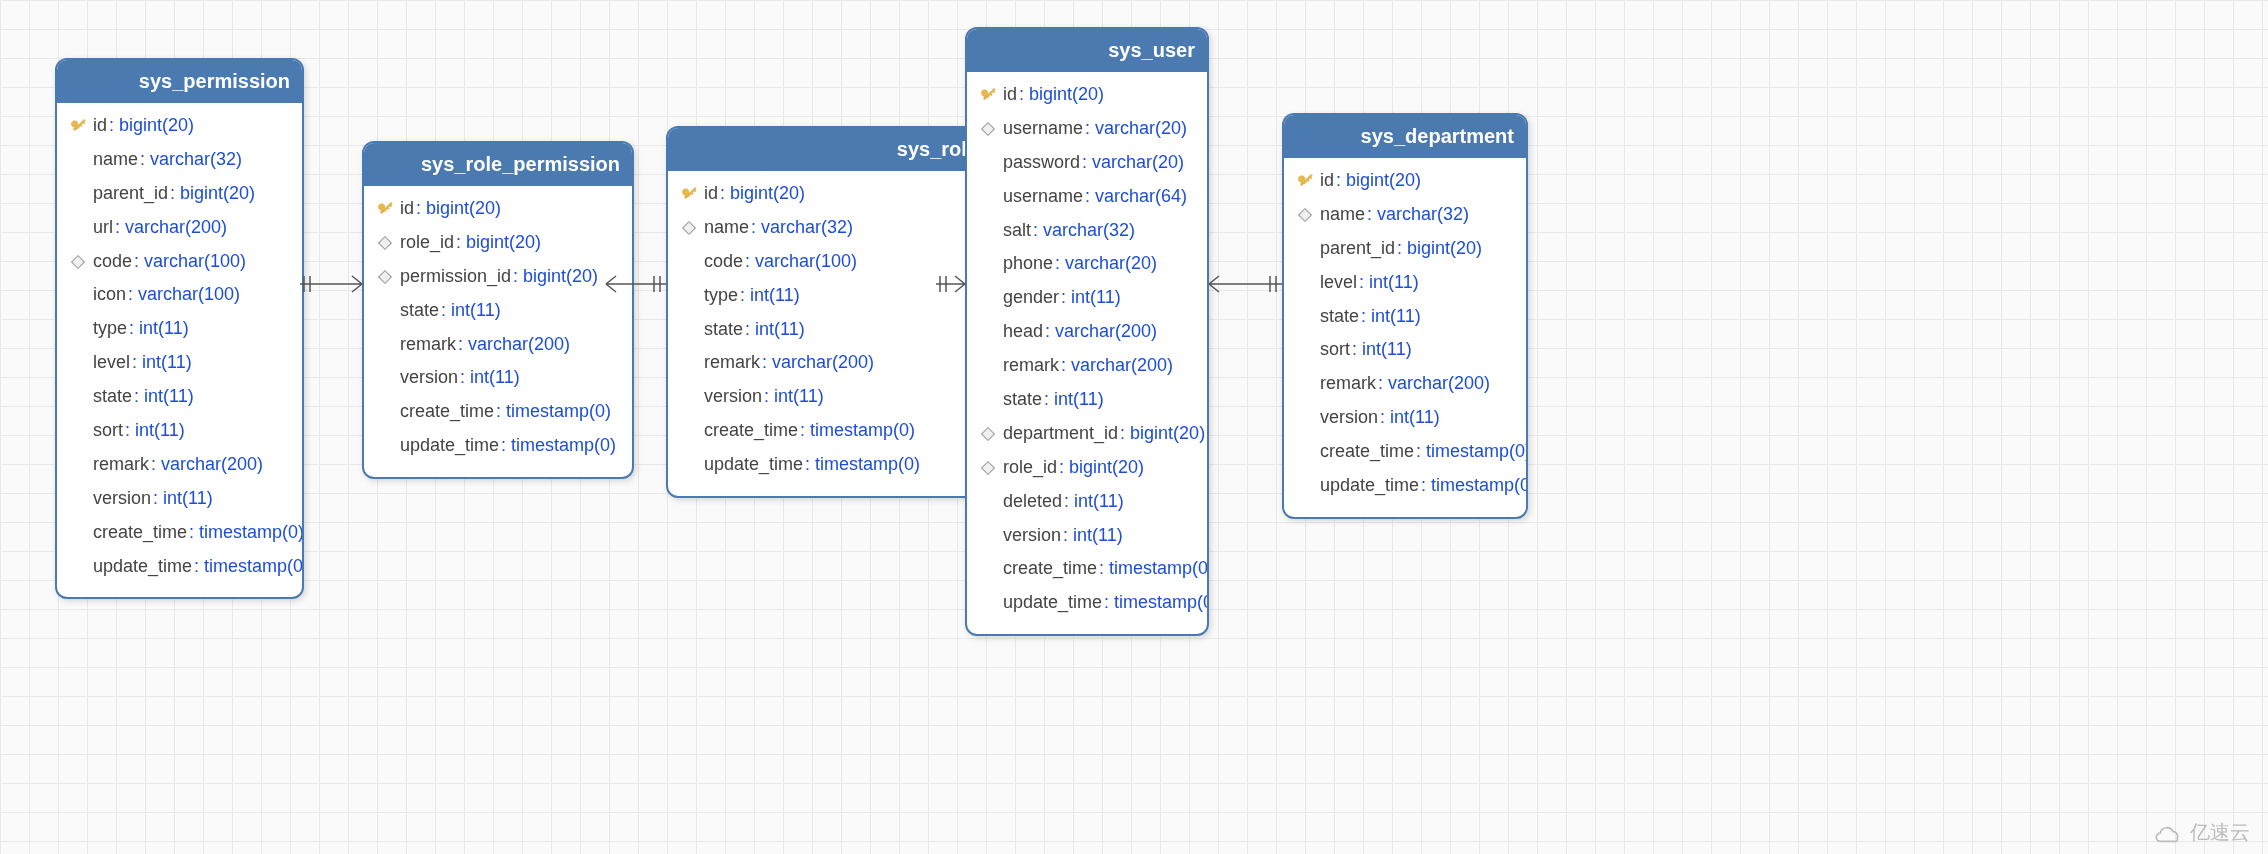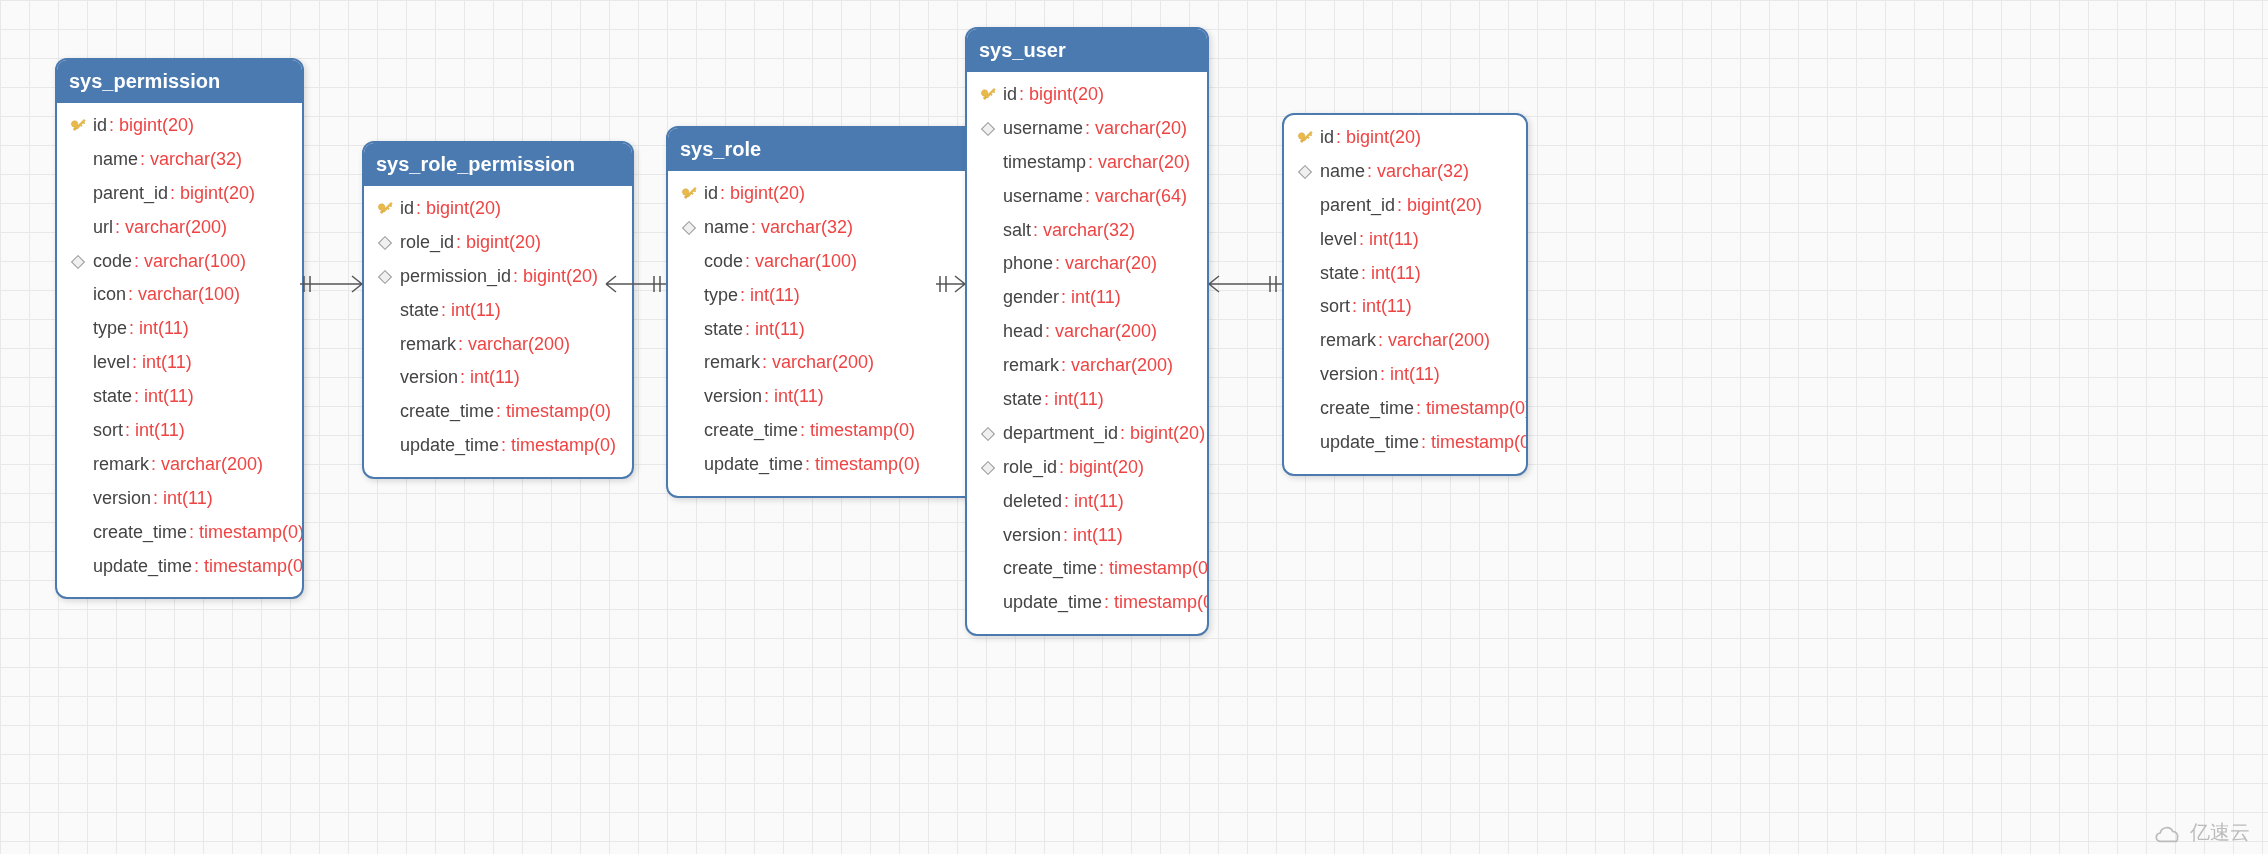--- a/index.html
+++ b/index.html
@@ -20,36 +20,36 @@
     background: #fff;
     border: 2px solid #4a7ab0;
     border-radius: 12px;
     box-shadow: 2px 2px 6px rgba(0,0,0,0.15);
     overflow: hidden;
   }
   .entity-header {
     background: #4a7ab0;
     color: #fff;
     font-weight: 600;
-    text-align: left;
+    text-align: right;
     padding: 10px 12px;
     font-size: 20px;
   }
   .entity-body { padding: 6px 0 14px 0; }
   .col-row {
     display: flex;
     align-items: center;
     padding: 3px 14px 3px 10px;
     font-size: 18px;
     line-height: 1.55;
     white-space: nowrap;
   }
   .col-icon { width: 22px; display: inline-flex; justify-content: center; align-items: center; flex-shrink: 0; }
   .col-name { color: #444; font-weight: 500; margin-left: 4px; }
-  .col-type { color: #ef4444; margin-left: 2px; }
+  .col-type { color: #1d4ed8; margin-left: 2px; }
   .key-icon { width: 16px; height: 16px; }
   .diamond {
     width: 10px; height: 10px;
     transform: rotate(45deg);
     border: 1.5px solid #999;
     background: #f0f0f0;
   }
   svg.connector { position: absolute; overflow: visible; pointer-events: none; }
   .watermark {
     position: absolute;
@@ -271,21 +271,21 @@
         </div>
         <div class="col-row">
           <span class="col-icon">
             <span class="diamond"></span>
           </span>
           <span class="col-name">username</span>
           <span class="col-type">: varchar(20)</span>
         </div>
         <div class="col-row">
           <span class="col-icon"></span>
-          <span class="col-name">timestamp</span>
+          <span class="col-name">password</span>
           <span class="col-type">: varchar(20)</span>
         </div>
         <div class="col-row">
           <span class="col-icon"></span>
           <span class="col-name">username</span>
           <span class="col-type">: varchar(64)</span>
         </div>
         <div class="col-row">
           <span class="col-icon"></span>
           <span class="col-name">salt</span>
@@ -346,20 +346,21 @@
           <span class="col-type">: timestamp(0)</span>
         </div>
         <div class="col-row">
           <span class="col-icon"></span>
           <span class="col-name">update_time</span>
           <span class="col-type">: timestamp(0)</span>
         </div>
       </div>
     </div>
     <div class="entity" style="left: 1282px; top: 113px; width: 246px;">
+      <div class="entity-header">sys_department</div>
       <div class="entity-body">
         <div class="col-row">
           <span class="col-icon">
             <svg class="key-icon" viewBox="0 0 24 24">
               <path fill="#e9b949" stroke="#c9982f" stroke-width="0.5" d="M7 14a5 5 0 1 1 3.5-1.5L21 2l2 2-2 2 1.5 1.5L21 9l-1.5-1.5L17 10l1.5 1.5L17 13l-1.5-1.5L12 16A5 5 0 0 1 7 14zm-1 1a2 2 0 1 0 2.8 2.8A2 2 0 0 0 6 15z"></path>
             </svg>
           </span>
           <span class="col-name">id</span>
           <span class="col-type">: bigint(20)</span>
         </div>

